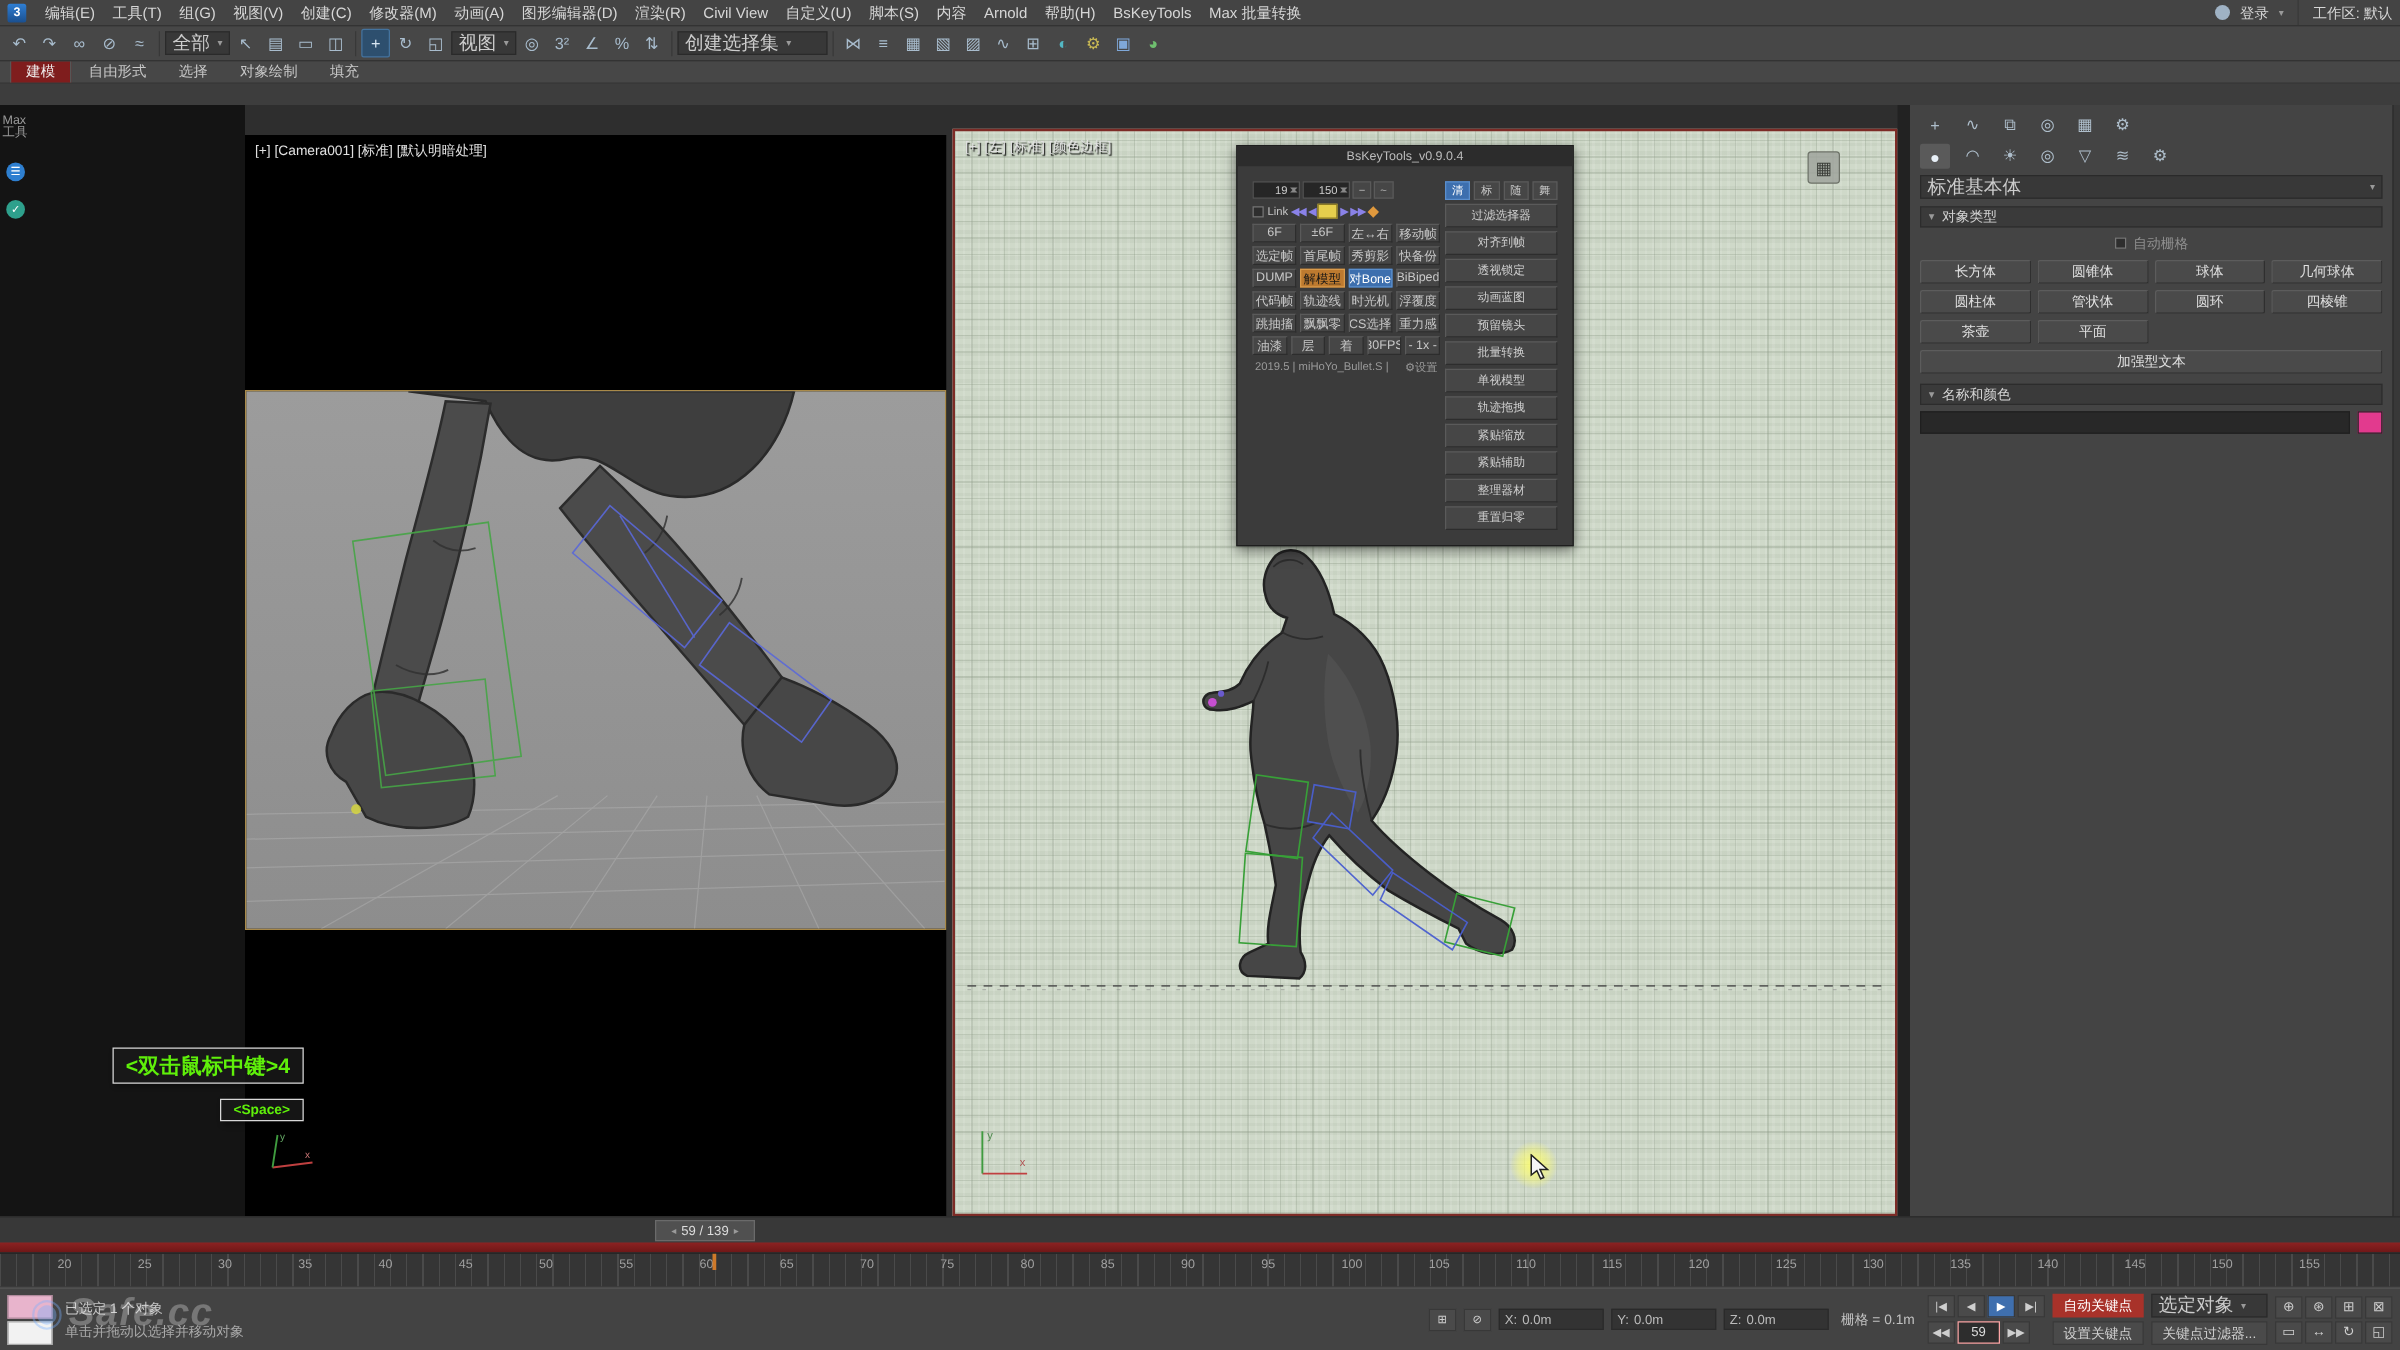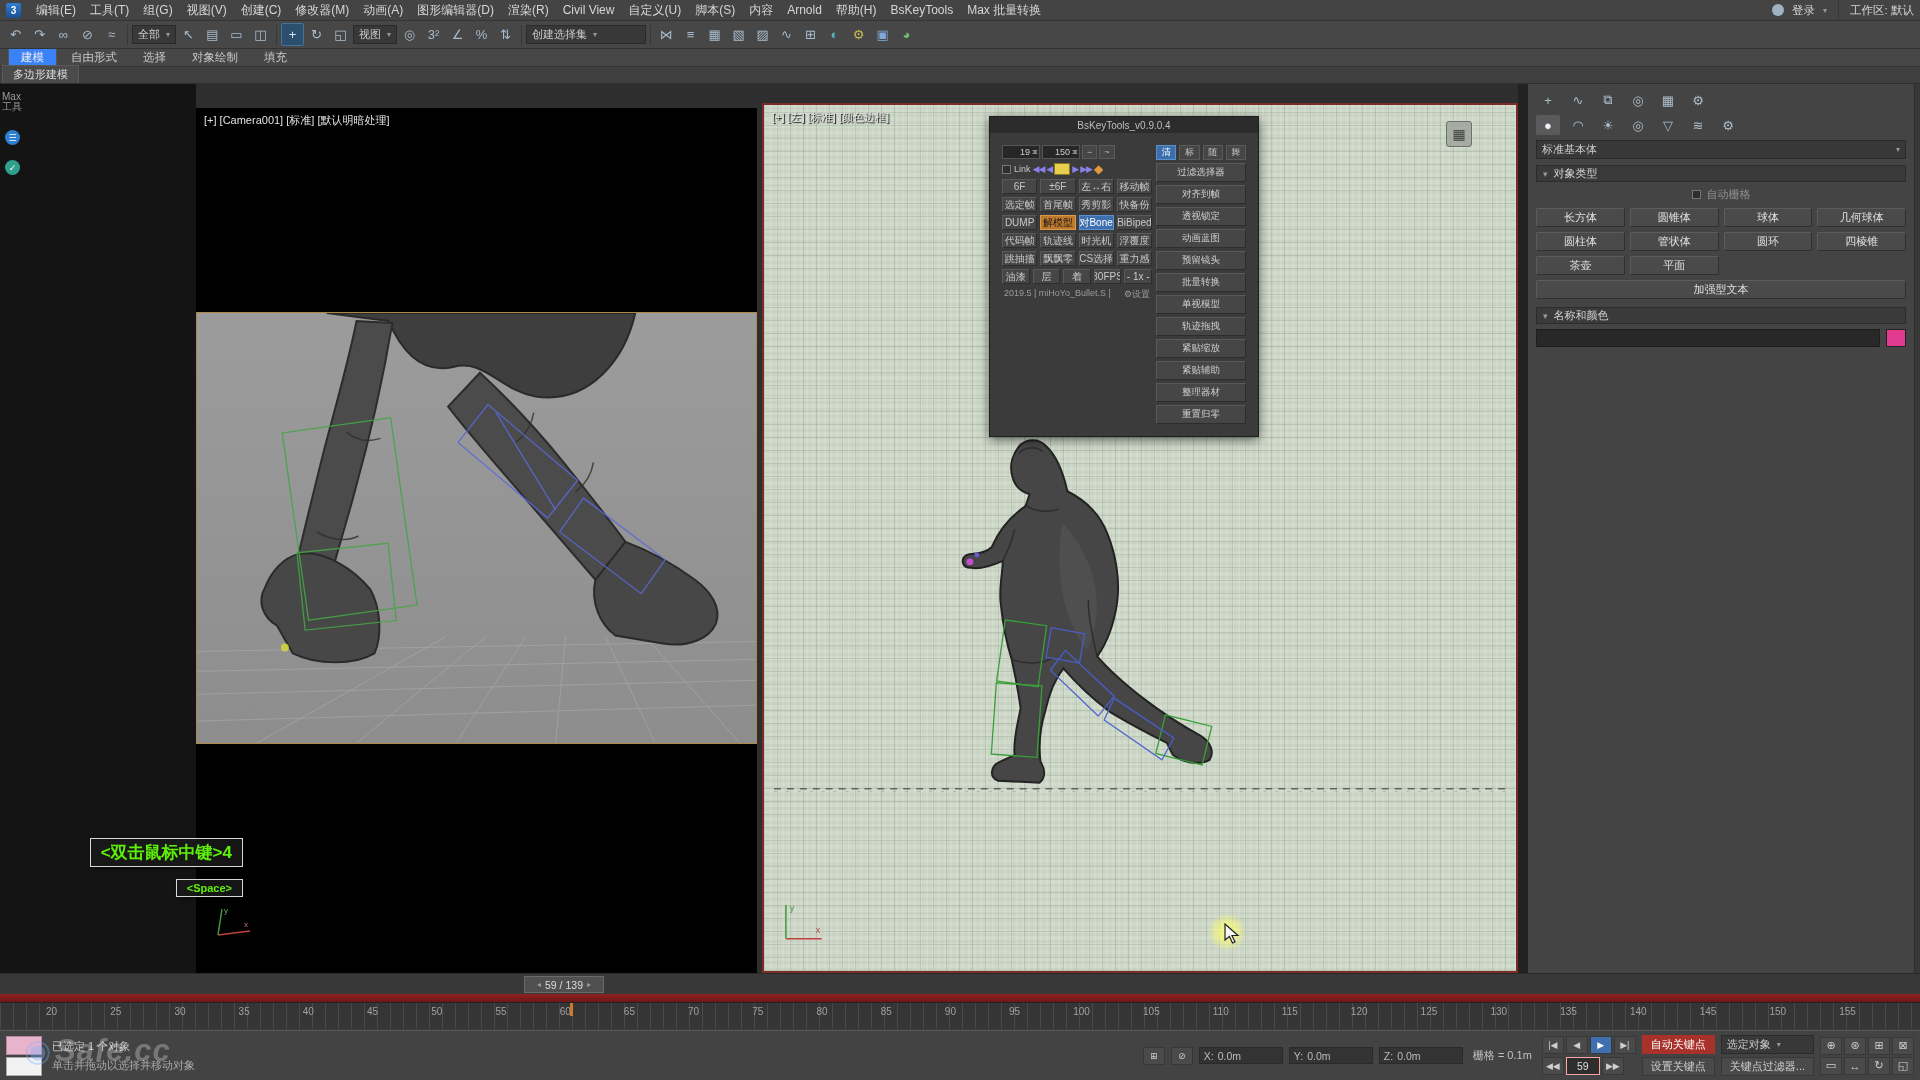--- a/index.html
+++ b/index.html
@@ -18,30 +18,30 @@
   .menubar-right{margin-left:auto;display:flex;align-items:center;gap:8px;font-size:11.5px;}
   .avatar{width:12px;height:12px;border-radius:50%;background:#9fb2c4;display:inline-block;}
   .caret{font-size:8px;color:#999;}
 
   
   .toolbar{position:absolute;left:0;top:21px;width:100%;height:28px;background:#474747;border-bottom:1px solid #333;
            display:flex;align-items:center;padding:0 4px;gap:1px;z-index:29;}
   .tbi{width:23px;height:23px;display:flex;align-items:center;justify-content:center;color:#a8bccd;font-size:13px;cursor:default;}
   .tbi.active-tool{background:#2d4f6e;border:1px solid #44739e;border-radius:2px;color:#d8e6f2;}
   .sep{width:1px;height:20px;background:#383838;margin:0 3px;}
-  .dd{height:19px;background:#383838;border:1px solid #2a2a2a;color:#ccc;font-size:11px;display:flex;align-items:center;
+  .dd{height:19px;background:#383838;border:1px solid #2a2a2a;color:#ccc;font-size:15px;display:flex;align-items:center;
       padding:0 5px;gap:6px;white-space:nowrap;}
   .dd::after{content:"▾";font-size:8px;color:#999;}
   .tb-icons{display:flex;align-items:center;gap:1px;}
 
   
   .ribbon{position:absolute;left:0;top:49px;width:100%;height:18px;background:#474747;border-bottom:1px solid #353535;
           display:flex;align-items:flex-end;padding-left:8px;gap:2px;z-index:28;}
   .ribbon-tab{font-size:11.5px;color:#c8c8c8;padding:1px 12px;cursor:default;}
-  .ribbon-tab.active{background:#3b82f6;border:1px solid #565656;border-bottom:none;color:#efefef;}
+  .ribbon-tab.active{background:#7f1d1d;border:1px solid #565656;border-bottom:none;color:#efefef;}
   .subtabs{position:absolute;left:0;top:67px;width:100%;height:17px;background:#3f3f3f;border-bottom:1px solid #2e2e2e;
            display:flex;align-items:flex-end;padding-left:2px;z-index:28;}
   .subtab{background:#4b4b4b;color:#ddd;font-size:11px;padding:1px 10px;border:1px solid #5a5a5a;border-bottom:none;}
 
   
   .vparea{position:absolute;left:0;top:84px;width:1920px;height:889px;background:#2e2e2e;}
   .left-strip{position:absolute;left:0;top:84px;width:196px;height:889px;background:#141414;}
   .dock-ico{position:absolute;left:5px;width:15px;height:15px;border-radius:50%;color:#fff;font-size:9px;
             display:flex;align-items:center;justify-content:center;}
   .dock-ico.a{top:46px;background:#2e7fd0;}
@@ -262,23 +262,20 @@
         <span class="tbi" style="color: rgb(127, 168, 217);">▣</span>
         <span class="tbi" style="color: rgb(111, 192, 111);">◕</span>
       </div>
   </div>
 
   <div class="ribbon">
     <span style="display:contents">
       
     <span class="ribbon-tab active">建模</span><span class="ribbon-tab">自由形式</span><span class="ribbon-tab">选择</span><span class="ribbon-tab">对象绘制</span><span class="ribbon-tab">填充</span></span>
   </div>
-  <div class="subtabs">
-    <span class="subtab">多边形建模</span>
-  </div>
 
   <div class="vparea"></div>
 
   <div class="left-strip">
     <span class="dock-lbl">Max<br>工具</span>
     <span class="dock-ico a">☰</span>
     <span class="dock-ico b">✓</span>
   </div>
 
   <div class="vp-left">

